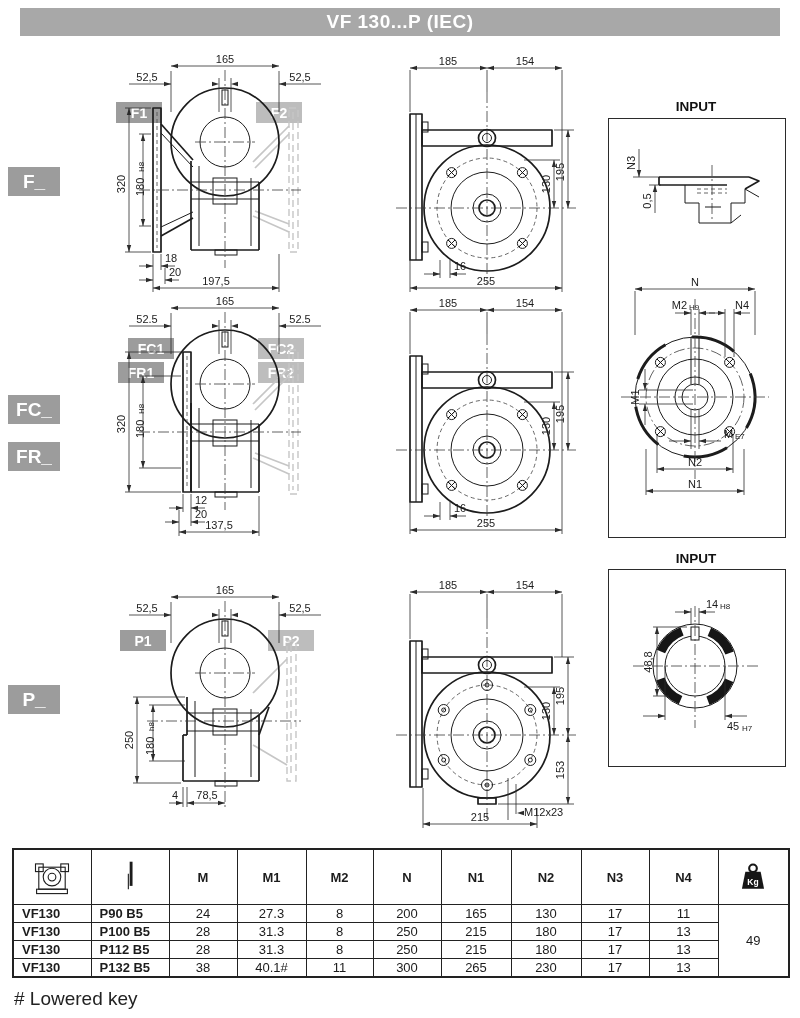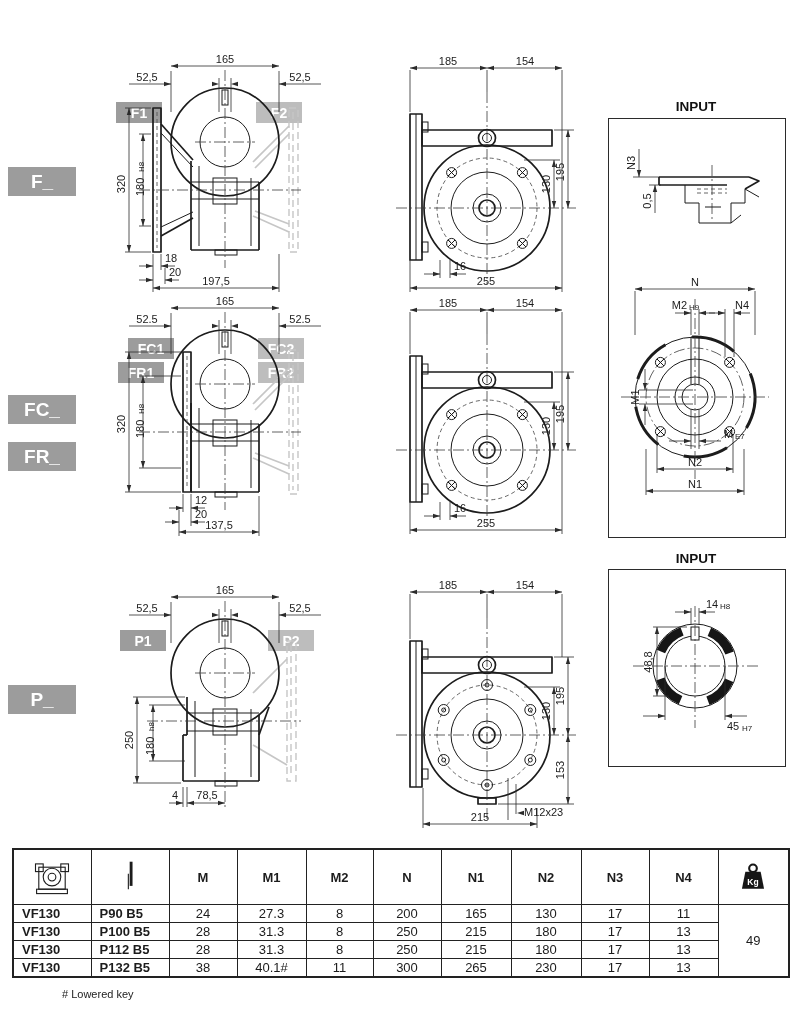--- a/index.html
+++ b/index.html
@@ -1,20 +1,20 @@
 <!DOCTYPE html>
 <html><head>
 <meta charset="utf-8">
 <style>
   html,body{margin:0;padding:0;background:#fff;}
   #page{position:relative;width:800px;height:1018px;background:#fff;font-family:"Liberation Sans",sans-serif;overflow:hidden;}
   .abs{position:absolute;}
   #titlebar{position:absolute;left:20px;top:8px;width:760px;height:28px;background:#a8a8a8;color:#fff;
     font-weight:bold;font-size:19px;display:flex;align-items:center;justify-content:center;letter-spacing:.5px;}
-  .bb{position:absolute;width:68px;height:29px;background:#9c9c9c;color:#fff;font-weight:bold;font-size:19px;
+  .bb{position:absolute;width:52px;height:29px;background:#9c9c9c;color:#fff;font-weight:bold;font-size:19px;
     display:flex;align-items:center;justify-content:center;}
   .vb{position:absolute;width:46px;height:21px;background:#9c9c9c;color:#fff;font-weight:bold;font-size:14px;
     display:flex;align-items:center;justify-content:center;}
   .vb.ghost{background:#bdbdbd;}
   .panel-title{position:absolute;width:176px;text-align:center;font-weight:bold;font-size:13.5px;color:#111;}
   .panel-box{position:absolute;width:176px;border:1.6px solid #2b2b2b;background:#fff;}
   svg text{font-family:"Liberation Sans",sans-serif;font-size:11px;fill:#1c1c1c;}
   svg text.fit{font-size:8px;}
   svg text.mid{text-anchor:middle;}
   svg text.end{text-anchor:end;}
@@ -25,27 +25,28 @@
   .hd{stroke:#555;stroke-width:.9;fill:none;stroke-dasharray:4 3;}
   .gh{stroke:#c6c6c6;stroke-width:1.7;fill:none;}
   .ghd{stroke:#c6c6c6;stroke-width:1.4;fill:none;stroke-dasharray:7 4;}
   .ar{fill:#2b2b2b;stroke:none;}
   #dims-table{position:absolute;left:12px;top:848px;width:776px;border-collapse:collapse;table-layout:fixed;}
   #dims-table th,#dims-table td{border:1px solid #222;font-size:13px;color:#1c1c1c;text-align:center;padding:0;}
   #dims-table{border:2px solid #222;}
   #dims-table thead th{height:54px;font-weight:bold;}
   #dims-table tbody td{height:17px;}
   #dims-table .lft{text-align:left;padding-left:8px;font-weight:bold;margin-top:32px;}
-  #footnote{position:absolute;left:14px;top:988px;font-size:11px;color:#222;margin-left:48px;}
+  #footnote{position:absolute;left:14px;top:988px;font-size:19px;color:#222;}
 </style>
 </head>
 <body>
 
 <div id="page">
 
+  <div id="titlebar">VF 130...P (IEC)</div>
 
   <div class="bb" style="left:8px;top:167px">F_</div>
   <div class="vb" style="left:116px;top:102px">F1</div>
   <div class="vb ghost" style="left:256px;top:102px">F2</div>
 
   <svg class="abs" style="left:95px;top:54px" width="240" height="242" viewBox="0 0 240 242">
     <g>
       <rect x="194" y="54" width="9" height="144" class="ghd"></rect>
         <line x1="198" y1="58" x2="198" y2="194" class="ghd"></line>
       <line x1="194" y1="72" x2="158" y2="108" class="gh"></line>

